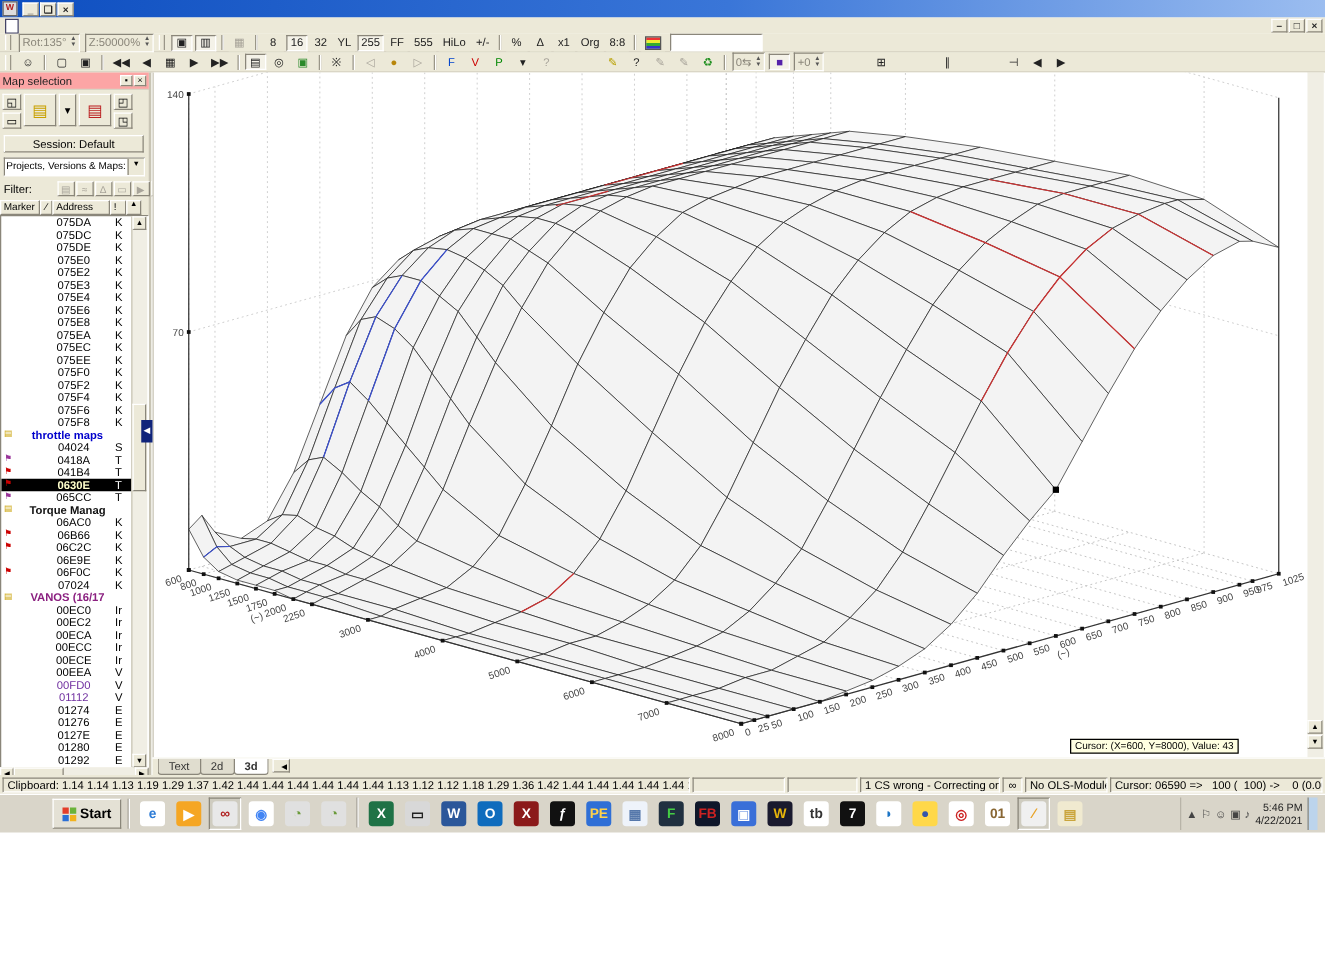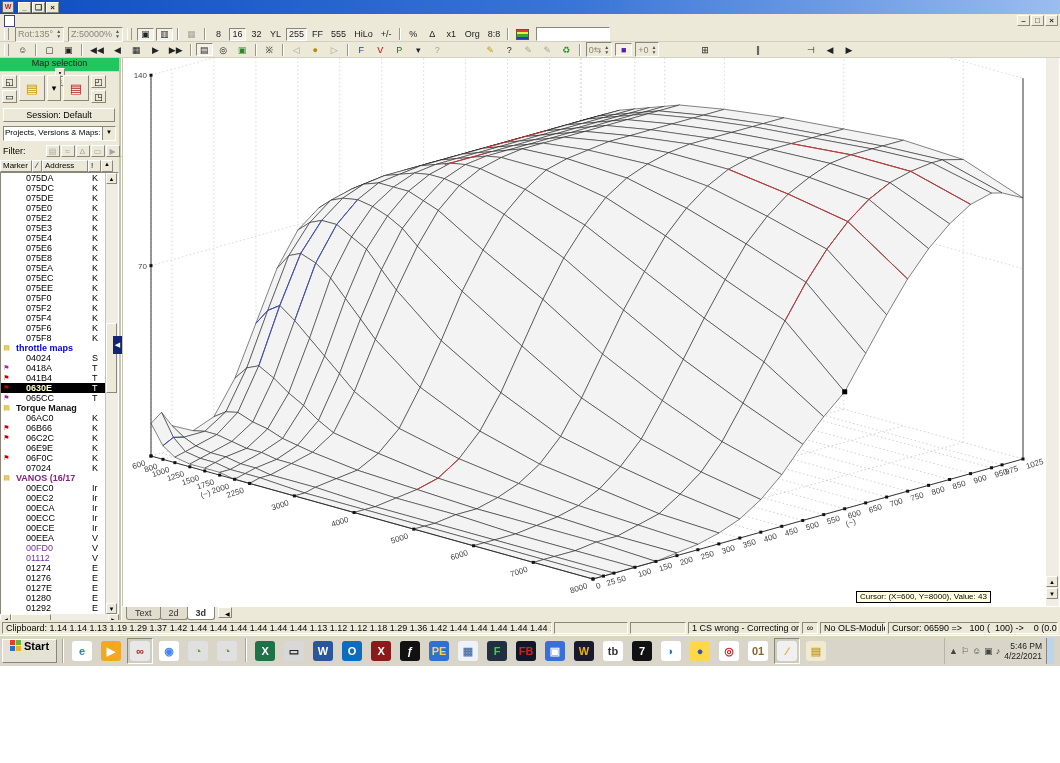--- a/index.html
+++ b/index.html
@@ -31,22 +31,22 @@
   .tb-btn.pressed{border-color:#8a867a #fff #fff #8a867a;background:#f4f2e8;}
   .tb-btn.disabled{color:#a8a49a;}
   .tb-spin{display:flex;align-items:center;height:13px;border:1px solid;border-color:#8a867a #fff #fff #8a867a;
     background:#ece9d8;color:#8a867a;font-size:9px;padding:0 2px;margin:0 2px;}
   .tb-spin .arrows{display:flex;flex-direction:column;font-size:5px;line-height:5px;margin-left:3px;color:#555;}
   .tb-field{width:72px;height:12px;background:#fff;border:1px solid;border-color:#8a867a #fff #fff #8a867a;margin:0 3px;}
   .rainbow{background:linear-gradient(180deg,#e33 0 25%,#ee3 25% 50%,#3a3 50% 75%,#33c 75% 100%);width:11px;height:9px;border:1px solid #555;}
   
   .map-panel{position:absolute;left:0;top:58px;width:121px;height:562px;background:#ece9d8;
     border-right:2px solid #c8c4b4;box-sizing:border-box;font-size:9px;}
-  .panel-title{height:13px;display:flex;align-items:center;padding:0 2px;background:#22c55e;
-    border-bottom:1px solid #d8d4c4;font-size:9px;color:#222;flex-direction:column;}
+  .panel-title{height:13px;display:flex;align-items:center;padding:0 2px;background:#fca5a5;
+    border-bottom:1px solid #d8d4c4;font-size:9px;color:#222;}
   .panel-title .pt-btn{width:10px;height:9px;margin-left:1px;font-size:7px;line-height:7px;text-align:center;
     background:#ece9d8;border:1px solid;border-color:#fff #8a867a #8a867a #fff;padding:0;}
   .panel-tools{display:flex;align-items:flex-start;padding:3px 2px;gap:2px;}
   .pt-col{display:flex;flex-direction:column;gap:2px;}
   .pbtn{background:#ece9d8;border:1px solid;border-color:#fff #8a867a #8a867a #fff;display:flex;
     align-items:center;justify-content:center;font-size:9px;box-sizing:border-box;}
   .pbtn.small{width:15px;height:13px;}
   .pbtn.big{width:26px;height:26px;font-size:13px;}
   .pbtn.narrow{width:11px;height:26px;}
   .session-btn{display:block;margin:2px 3px;width:112px;height:14px;font-size:9px;background:#ece9d8;
@@ -58,21 +58,21 @@
   .fbtn{width:14px;height:12px;font-size:8px;display:flex;align-items:center;justify-content:center;
     background:#ece9d8;border:1px solid;border-color:#fff #8a867a #8a867a #fff;color:#a8a49a;}
   .list-header{display:flex;height:12px;margin:1px 0 0 0;font-size:8px;}
   .hcell{background:#ece9d8;border:1px solid;border-color:#fff #8a867a #8a867a #fff;box-sizing:border-box;
     padding:0 2px;overflow:hidden;white-space:nowrap;}
   .map-list{position:relative;height:441px;background:#fff;border:1px solid;border-color:#8a867a #fff #fff #8a867a;
     border-bottom:none;overflow:hidden;}
   .list-rows{position:absolute;left:0;top:0;width:106px;}
   .lrow{display:flex;align-items:center;height:10px;font-size:9px;line-height:10px;white-space:nowrap;}
   .lrow .flg{width:11px;text-align:center;font-size:7px;}
-  .lrow .addr{flex:1;text-align:left;padding-left:14px;}
+  .lrow .addr{flex:1;text-align:center;padding-left:14px;}
   .lrow .typ{width:15px;text-align:left;}
   .lrow.selected{background:#000;}
   .lrow.selected .addr{color:#ffffcc;font-weight:bold;}
   .lrow.selected .typ{color:#fff;}
   .vscroll{position:absolute;right:0;top:0;width:12px;height:100%;background:#f0eee4;border-left:1px solid #c8c4b4;}
   .vs-arrow{position:absolute;left:0;width:11px;height:11px;font-size:6px;line-height:10px;text-align:center;
     background:#ece9d8;border:1px solid;border-color:#fff #8a867a #8a867a #fff;box-sizing:border-box;}
   .vs-thumb{position:absolute;left:0;width:11px;height:70px;background:#ece9d8;border:1px solid;
     border-color:#fff #8a867a #8a867a #fff;box-sizing:border-box;}
   .hscroll{position:relative;height:12px;background:#f0eee4;display:flex;}
@@ -104,22 +104,22 @@
     border-radius:0 0 3px 3px;background:#e0ddcf;color:#333;margin-right:-1px;}
   .vtab.active{background:#fff;font-weight:bold;}
   .tabbar .hs-btn{margin-left:4px;}
   .statusbar{position:absolute;left:0;top:620px;width:1060px;height:15px;background:#ece9d8;display:flex;
     align-items:center;font-size:9px;box-sizing:border-box;padding:1px 2px;gap:2px;}
   .sseg{height:12px;border:1px solid;border-color:#8a867a #fff #fff #8a867a;box-sizing:border-box;
     overflow:hidden;white-space:pre;line-height:10px;padding:0 3px;display:flex;align-items:center;}
   
   .taskbar{position:absolute;left:0;top:635px;width:1060px;height:31px;background:#d9d5c9;
     border-top:1px solid #fff;display:flex;align-items:center;padding:0 2px;box-sizing:border-box;gap:3px;}
-  .start-btn{height:24px;display:flex;align-items:flex-start;gap:3px;padding:0 7px;background:#e4e1d5;
-    border:1px solid;border-color:#fff #8a867a #8a867a #fff;font:bold 11px "Liberation Sans",sans-serif;}
+  .start-btn{height:24px;display:flex;align-items:center;gap:3px;padding:0 7px;background:#e4e1d5;
+    border:1px solid;border-color:#fff #8a867a #8a867a #fff;font:bold 11px "Liberation Sans",sans-serif;margin-left:40px;}
   .winflag{display:grid;grid-template-columns:5px 5px;grid-template-rows:5px 5px;gap:1px;}
   .winflag i{display:block;}
   .task-ico{width:26px;height:26px;display:flex;align-items:center;justify-content:center;
     border:1px solid transparent;box-sizing:border-box;}
   .task-ico.active{border-color:#8a867a #fff #fff #8a867a;background:#cfccc0;}
   .task-ico .ig{width:20px;height:20px;display:flex;align-items:center;justify-content:center;
     font:bold 11px "Liberation Sans",sans-serif;border-radius:3px;}
   .task-sep{width:1px;height:24px;background:#a8a49a;border-right:1px solid #fff;margin:0 2px;}
   .tray{margin-left:auto;display:flex;align-items:center;gap:4px;height:26px;padding:0 4px;
     border-left:1px solid #b8b4a8;}

